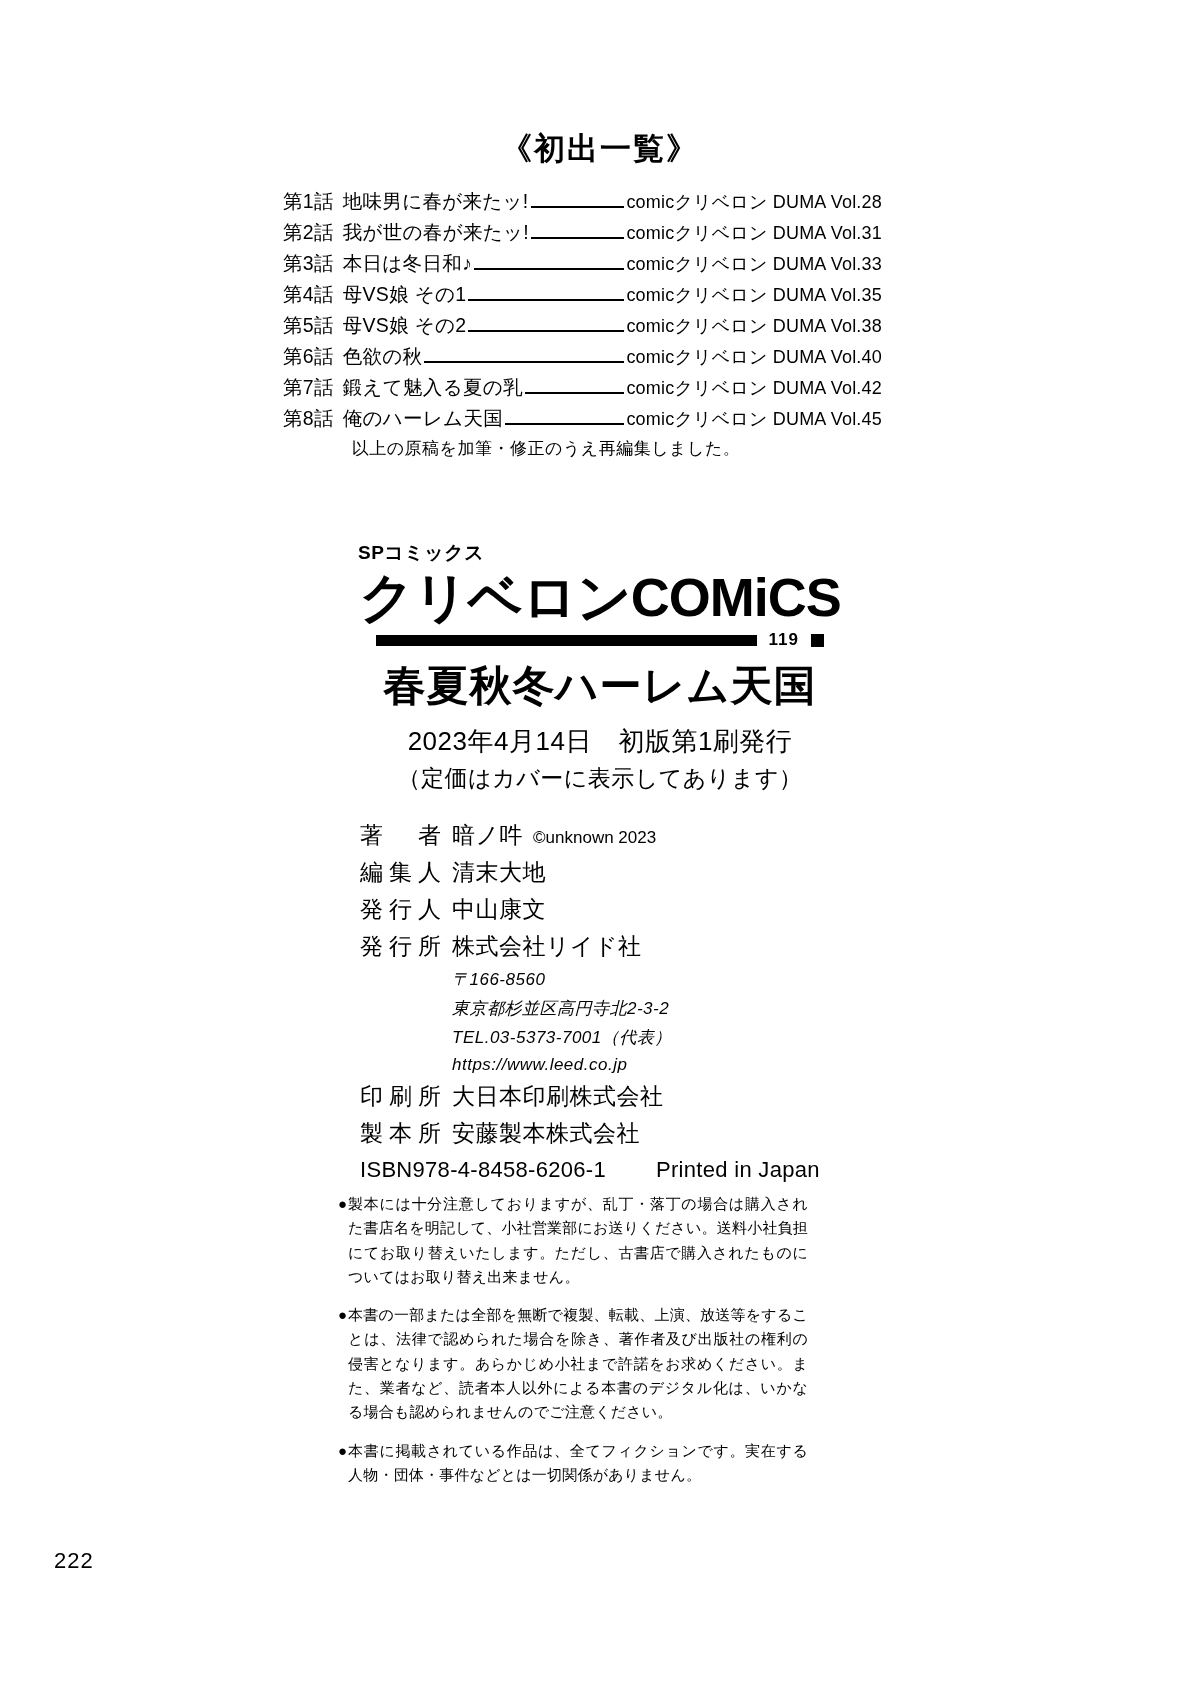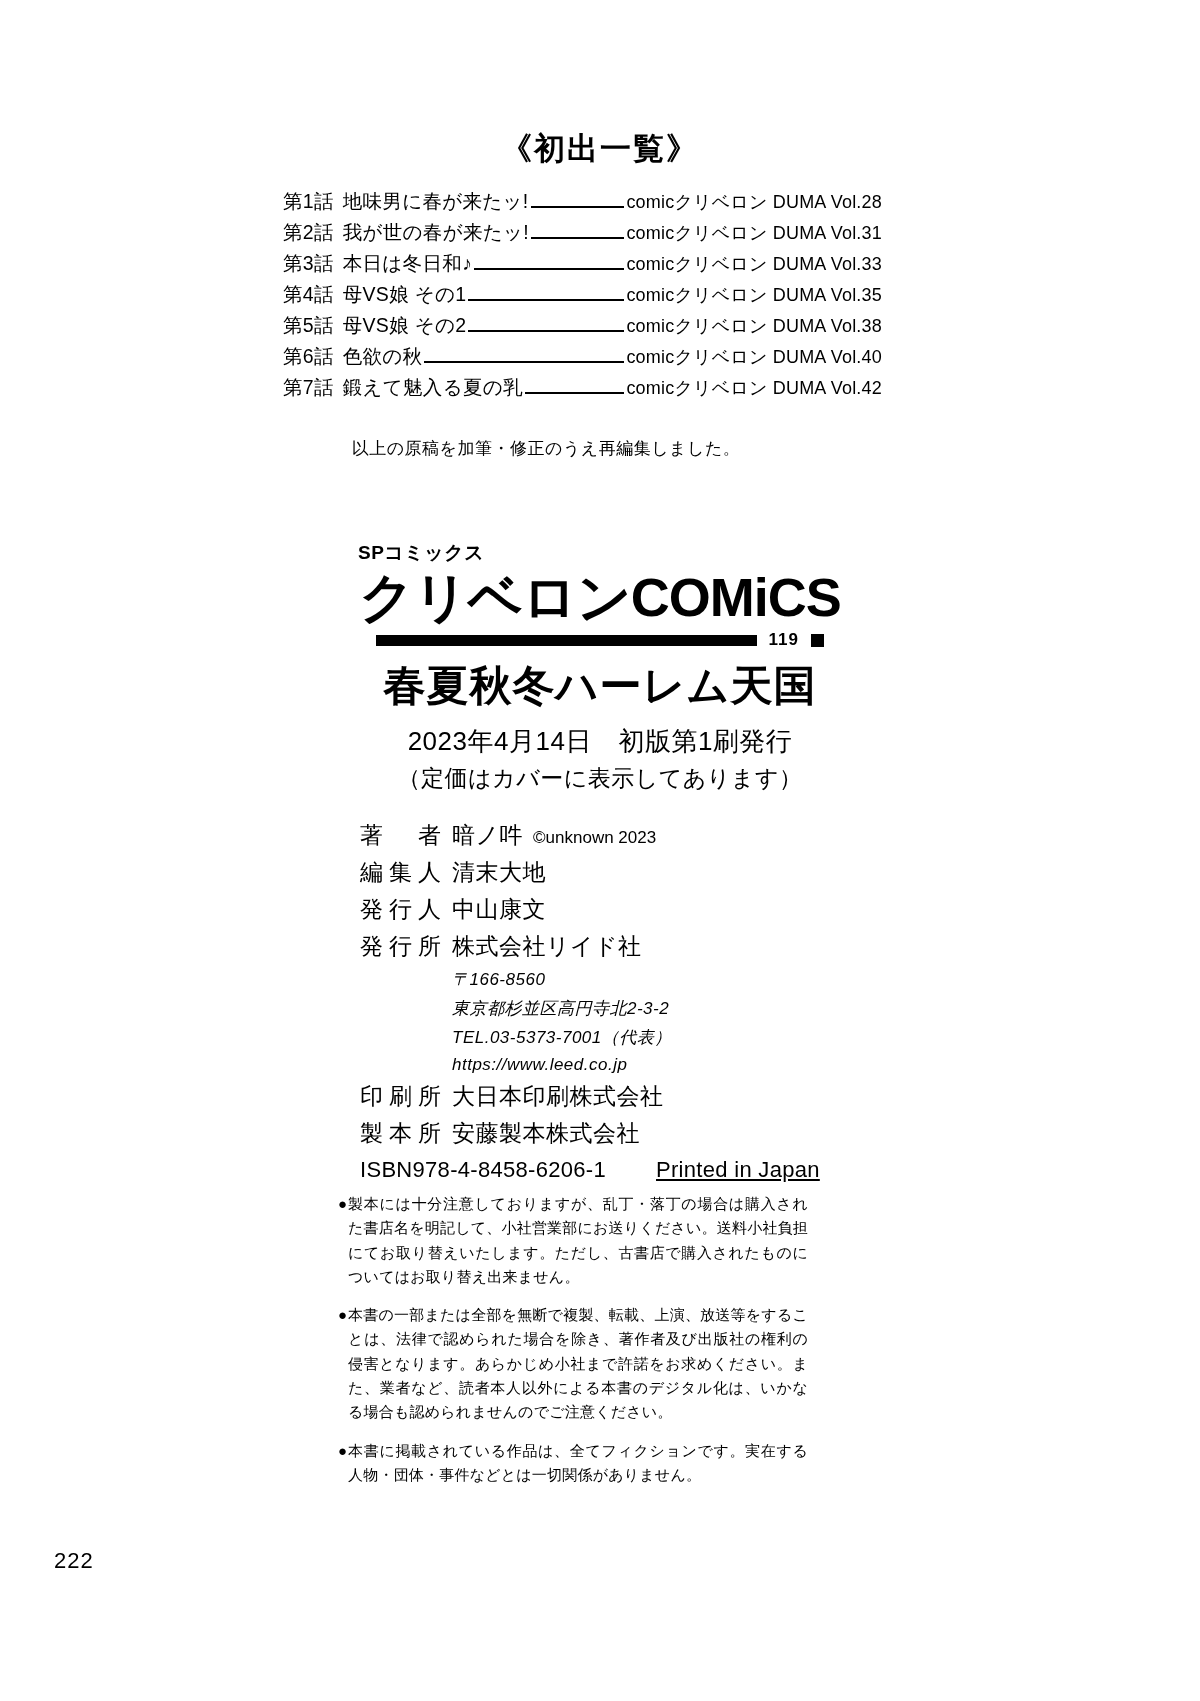--- a/index.html
+++ b/index.html
@@ -180,21 +180,21 @@
     font-style: italic;
   }
   .isbn-row {
     display: flex;
     align-items: baseline;
     margin-top: 8px;
     font-size: 22px;
     letter-spacing: 0.3px;
   }
   .isbn-text { white-space: nowrap; }
-  .printed-text { margin-left: 50px; white-space: nowrap; text-decoration: underline; }
+  .printed-text { margin-left: 50px; white-space: nowrap; }
 
   
   .notices {
     position: absolute;
     top: 1192px;
     left: 338px;
     width: 470px;
   }
   .notice {
     display: flex;
@@ -273,20 +273,26 @@
       <span class="pub-source">comicクリベロン DUMA Vol.40</span>
     </div>
 
     <div class="pub-row">
       <span class="pub-ep">第7話</span>
       <span class="pub-title">鍛えて魅入る夏の乳</span>
       <span class="pub-leader"></span>
       <span class="pub-source">comicクリベロン DUMA Vol.42</span>
     </div>
 
+    <div class="pub-row">
+      <span class="pub-ep">第8話</span>
+      <span class="pub-title">俺のハーレム天国</span>
+      <span class="pub-leader"></span>
+      <span class="pub-source">comicクリベロン DUMA Vol.45</span>
+    </div>
 
   </div>
 
   <div class="pub-note">以上の原稿を加筆・修正のうえ再編集しました。</div>
 
   <div class="imprint">
     <div class="imprint-sp">SPコミックス</div>
     <div class="imprint-series">クリベロンCOMiCS</div>
     <div class="series-bar-wrap">
       <span class="series-bar"></span>

